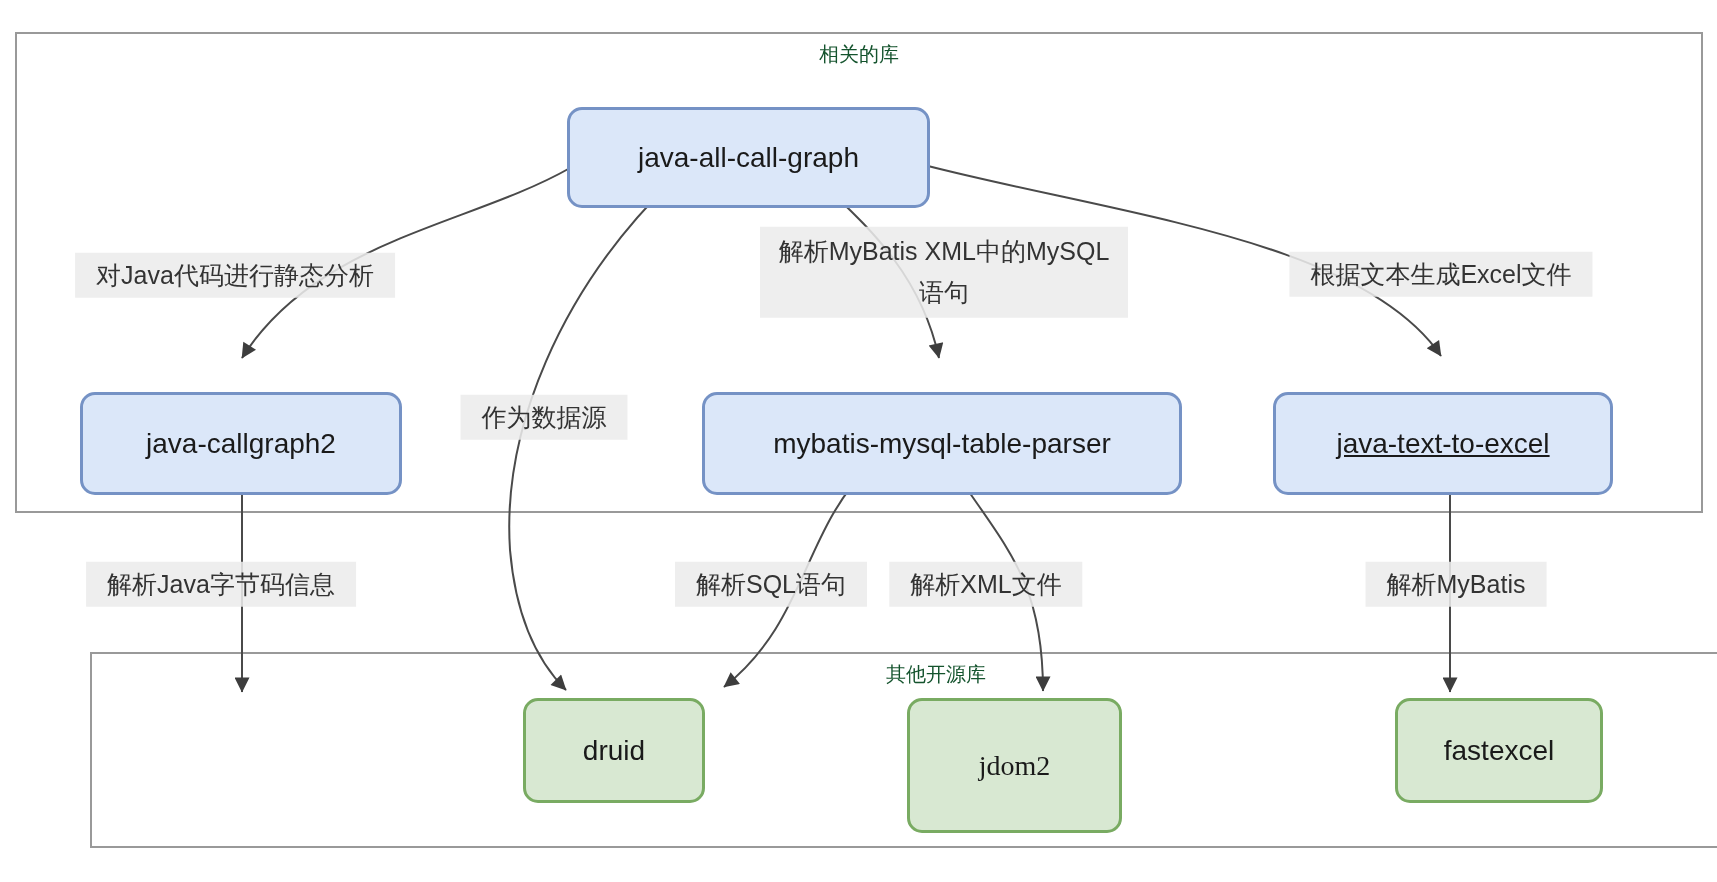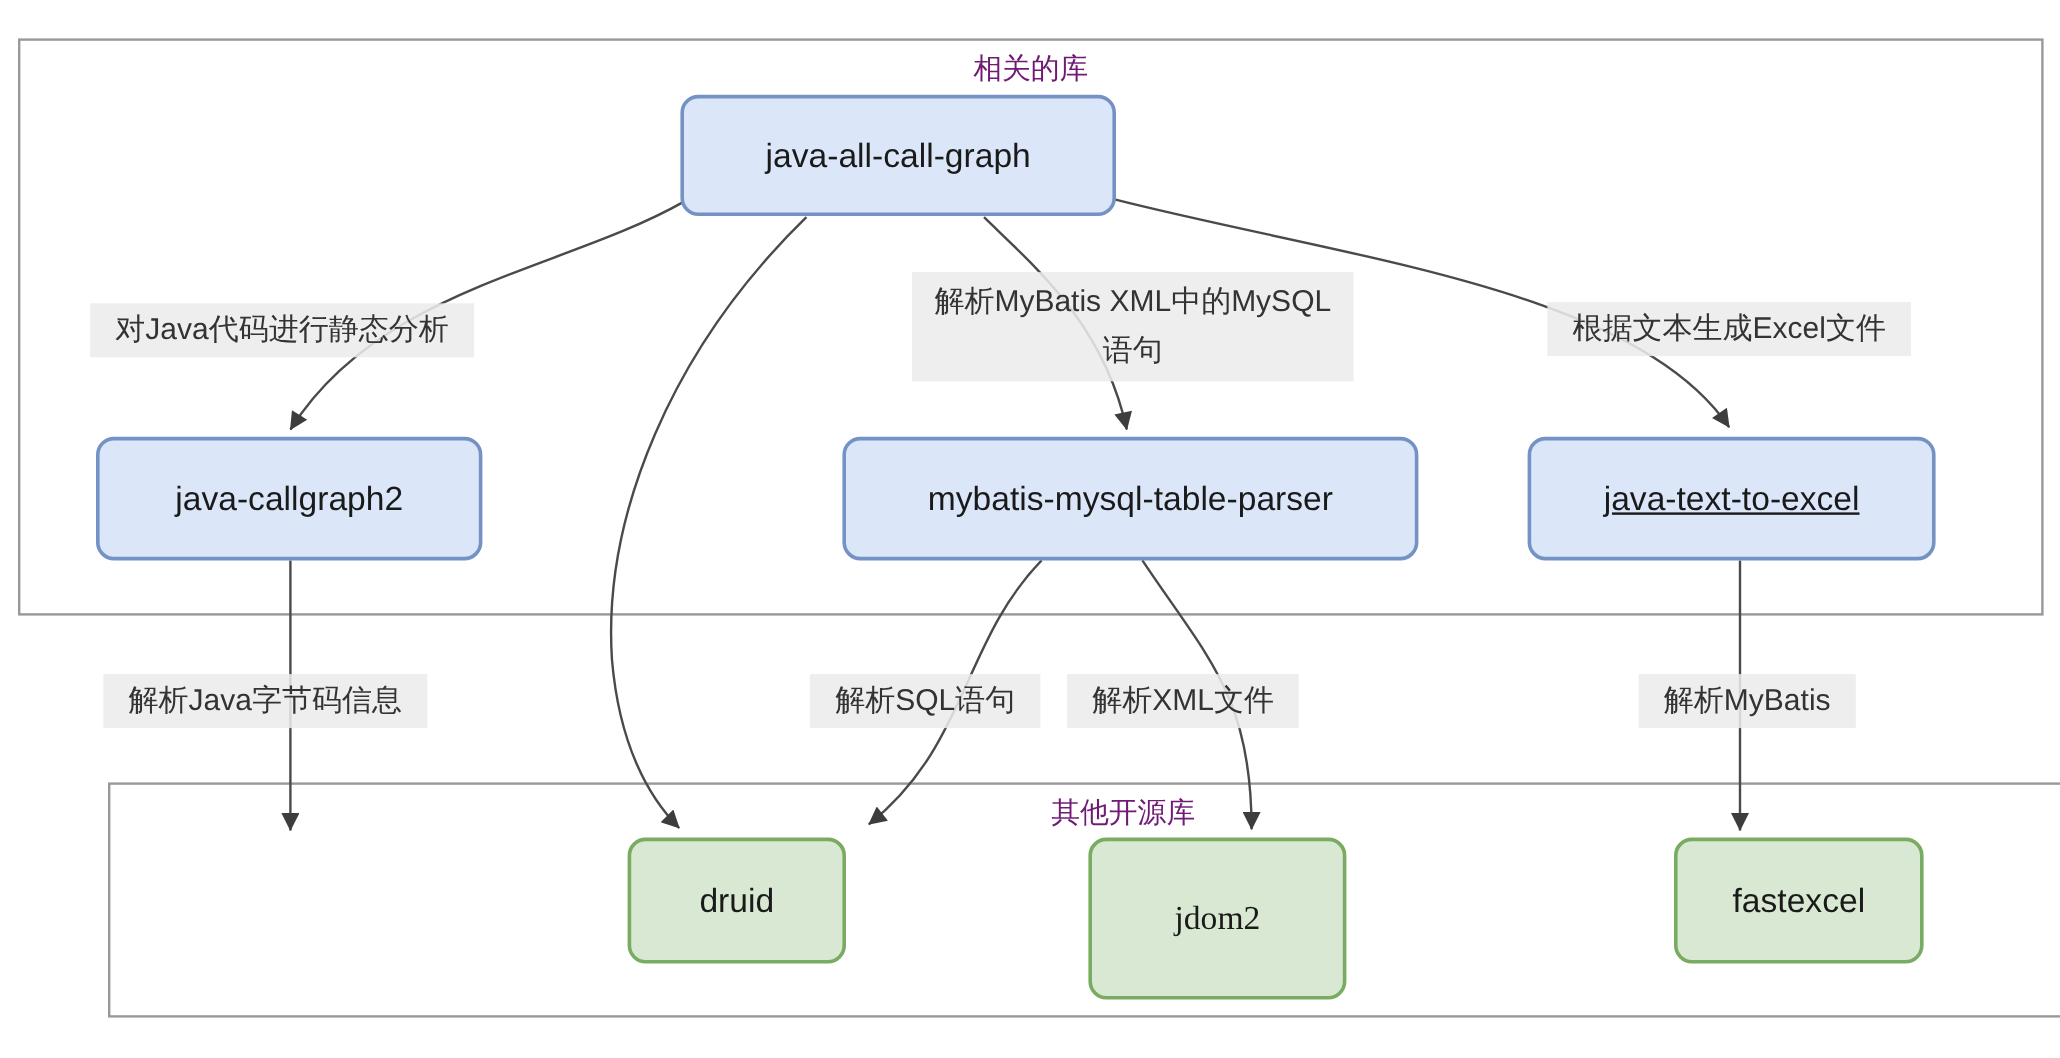--- a/index.html
+++ b/index.html
@@ -9,40 +9,41 @@
     color:#222;
   }
   .cluster {
     position:absolute;
     border:2px solid var(--cluster_border,#999999);
     background:transparent;
     box-sizing:border-box;
   }
   .cluster-label {
     position:absolute; left:50%; transform:translateX(-50%); top:7px;
-    font-size:24px; color:#701a75; white-space:nowrap;
+    font-size:20px; color:#14532d; white-space:nowrap;
   }
   svg.edges { position:absolute; left:0; top:0; z-index:2; }
   .edge-label {
     position:absolute; z-index:3;
     transform:translate(-50%,-50%);
     background:rgba(235,235,235,0.87);
     color:#333; font-size:25px; line-height:1.3;
     padding:6px 21px; white-space:nowrap; text-align:center;
   }
   .edge-label.wrap { white-space:normal; width:350px; line-height:1.65; padding:4px 9px; }
   .node {
     position:absolute; z-index:4; box-sizing:border-box;
     display:flex; align-items:center; justify-content:center;
     border-radius:15px; font-size:28px; color:#1a1a1a;
     text-align:center;
   }
   .node.blue {
     background:var(--node_blue_fill,#dbe7f9);
     border:3px solid var(--node_blue_border,#7592c5);
+    margin-top:28px;
   }
   .node.green {
     background:var(--node_green_fill,#d8e8d2);
     border:3px solid var(--node_green_border,#79ab62);
   }
 </style>
 </head>
 <body>
 
 <div class="stage">
@@ -68,20 +69,21 @@
       <path d="M 242 467 L 242 692" marker-end="url(#arrow)"></path>
       <path d="M 868 467 C 802 535 806 622 724 687" marker-end="url(#arrow)"></path>
       <path d="M 952 467 C 1006 548 1043 580 1043 691" marker-end="url(#arrow)"></path>
       <path d="M 1450 467 L 1450 692" marker-end="url(#arrow)"></path>
     </g>
   </svg>
 
   <div class="edge-label" style="left:235px; top:275px;">对Java代码进行静态分析</div>
   <div class="edge-label wrap" style="left:944px; top:272px;">解析MyBatis XML中的MySQL 语句</div>
   <div class="edge-label" style="left:1441px; top:274px;">根据文本生成Excel文件</div>
+  <div class="edge-label" style="left:544px; top:417px;">作为数据源</div>
   <div class="edge-label" style="left:221px; top:584px;">解析Java字节码信息</div>
   <div class="edge-label" style="left:771px; top:584px;">解析SQL语句</div>
   <div class="edge-label" style="left:986px; top:584px;">解析XML文件</div>
   <div class="edge-label" style="left:1456px; top:584px;">解析MyBatis</div>
 
   <div class="node blue" style="left:567px; top:79px; width:363px; height:101px;">java-all-call-graph</div>
   <div class="node blue" style="left:80px; top:364px; width:322px; height:103px;">java-callgraph2</div>
   <div class="node blue" style="left:702px; top:364px; width:480px; height:103px;">mybatis-mysql-table-parser</div>
   <div class="node blue" style="left:1273px; top:364px; width:340px; height:103px;text-decoration:underline;">java-text-to-excel</div>
 

